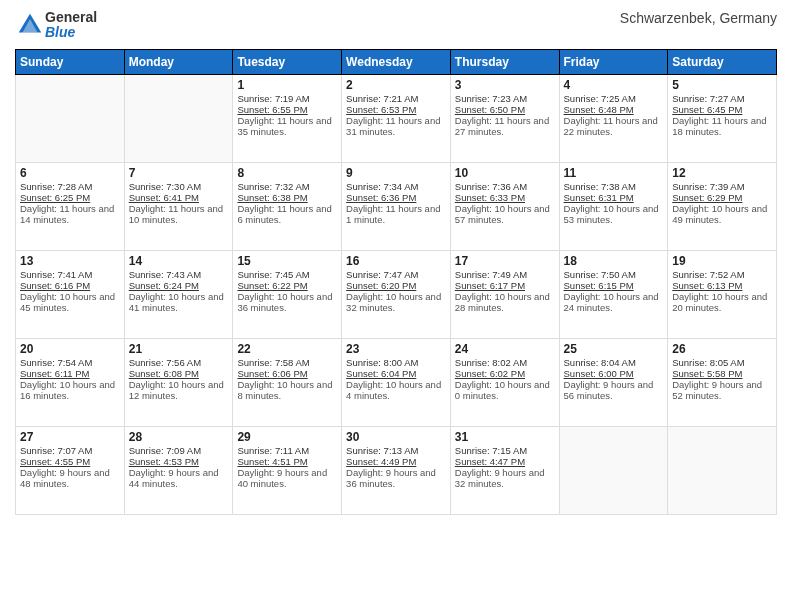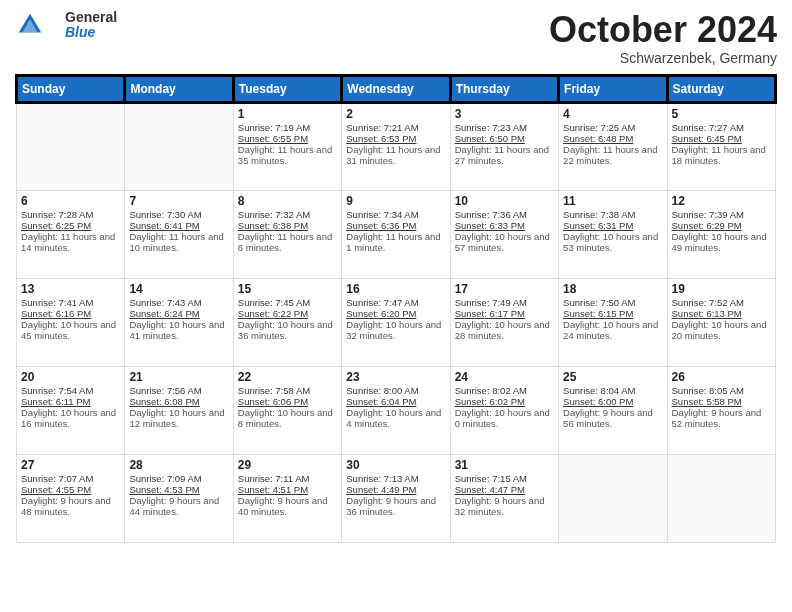--- a/index.html
+++ b/index.html
@@ -18,21 +18,21 @@
     }
     .header {
       display: flex;
       justify-content: space-between;
       align-items: flex-start;
       margin-bottom: 8px;
     }
     .logo {
       display: flex;
       align-items: center;
-      gap: 20px;
+      gap: 0;
       justify-content: center;
     }
     .logo-text {
       display: flex;
       flex-direction: column;
       font-size: 14px;
       font-weight: bold;
       line-height: 1.1;
     }
     .logo-text .general { color: #333; }
@@ -59,21 +59,21 @@
       border-collapse: collapse;
       table-layout: fixed;
     }
     .day-header {
       background: #1a6fc4;
       color: #fff;
       font-weight: bold;
       font-size: 12px;
       padding: 5px 4px;
       text-align: left;
-      border: 3px solid #000000;
+      border: 1px solid #000000;
     }
     .cal-cell {
       border: 1px solid #ddd;
       vertical-align: top;
       padding: 3px 4px;
       height: 88px;
       font-size: 9.5px;
       color: #333;
       background: #fff;
     }
@@ -100,21 +100,20 @@
       <svg class="logo-icon" viewBox="0 0 40 40">
         <polygon points="20,5 35,30 5,30" fill="#1a6fc4"></polygon>
         <polygon points="20,12 30,30 10,30" fill="#fff" opacity="0.4"></polygon>
       </svg>
       <div class="logo-text">
         <span class="general">General</span>
         <span class="blue">Blue</span>
       </div>
     </div>
     <div class="title-block">
-      <div class="month-title">October 2024</div>
       <div class="subtitle">Schwarzenbek, Germany</div>
     </div>
   </div>
 
   <table>
     <thead>
       <tr id="days-header-row">
       <th class="day-header">Sunday</th>
           <th class="day-header">Monday</th>
           <th class="day-header">Tuesday</th>

